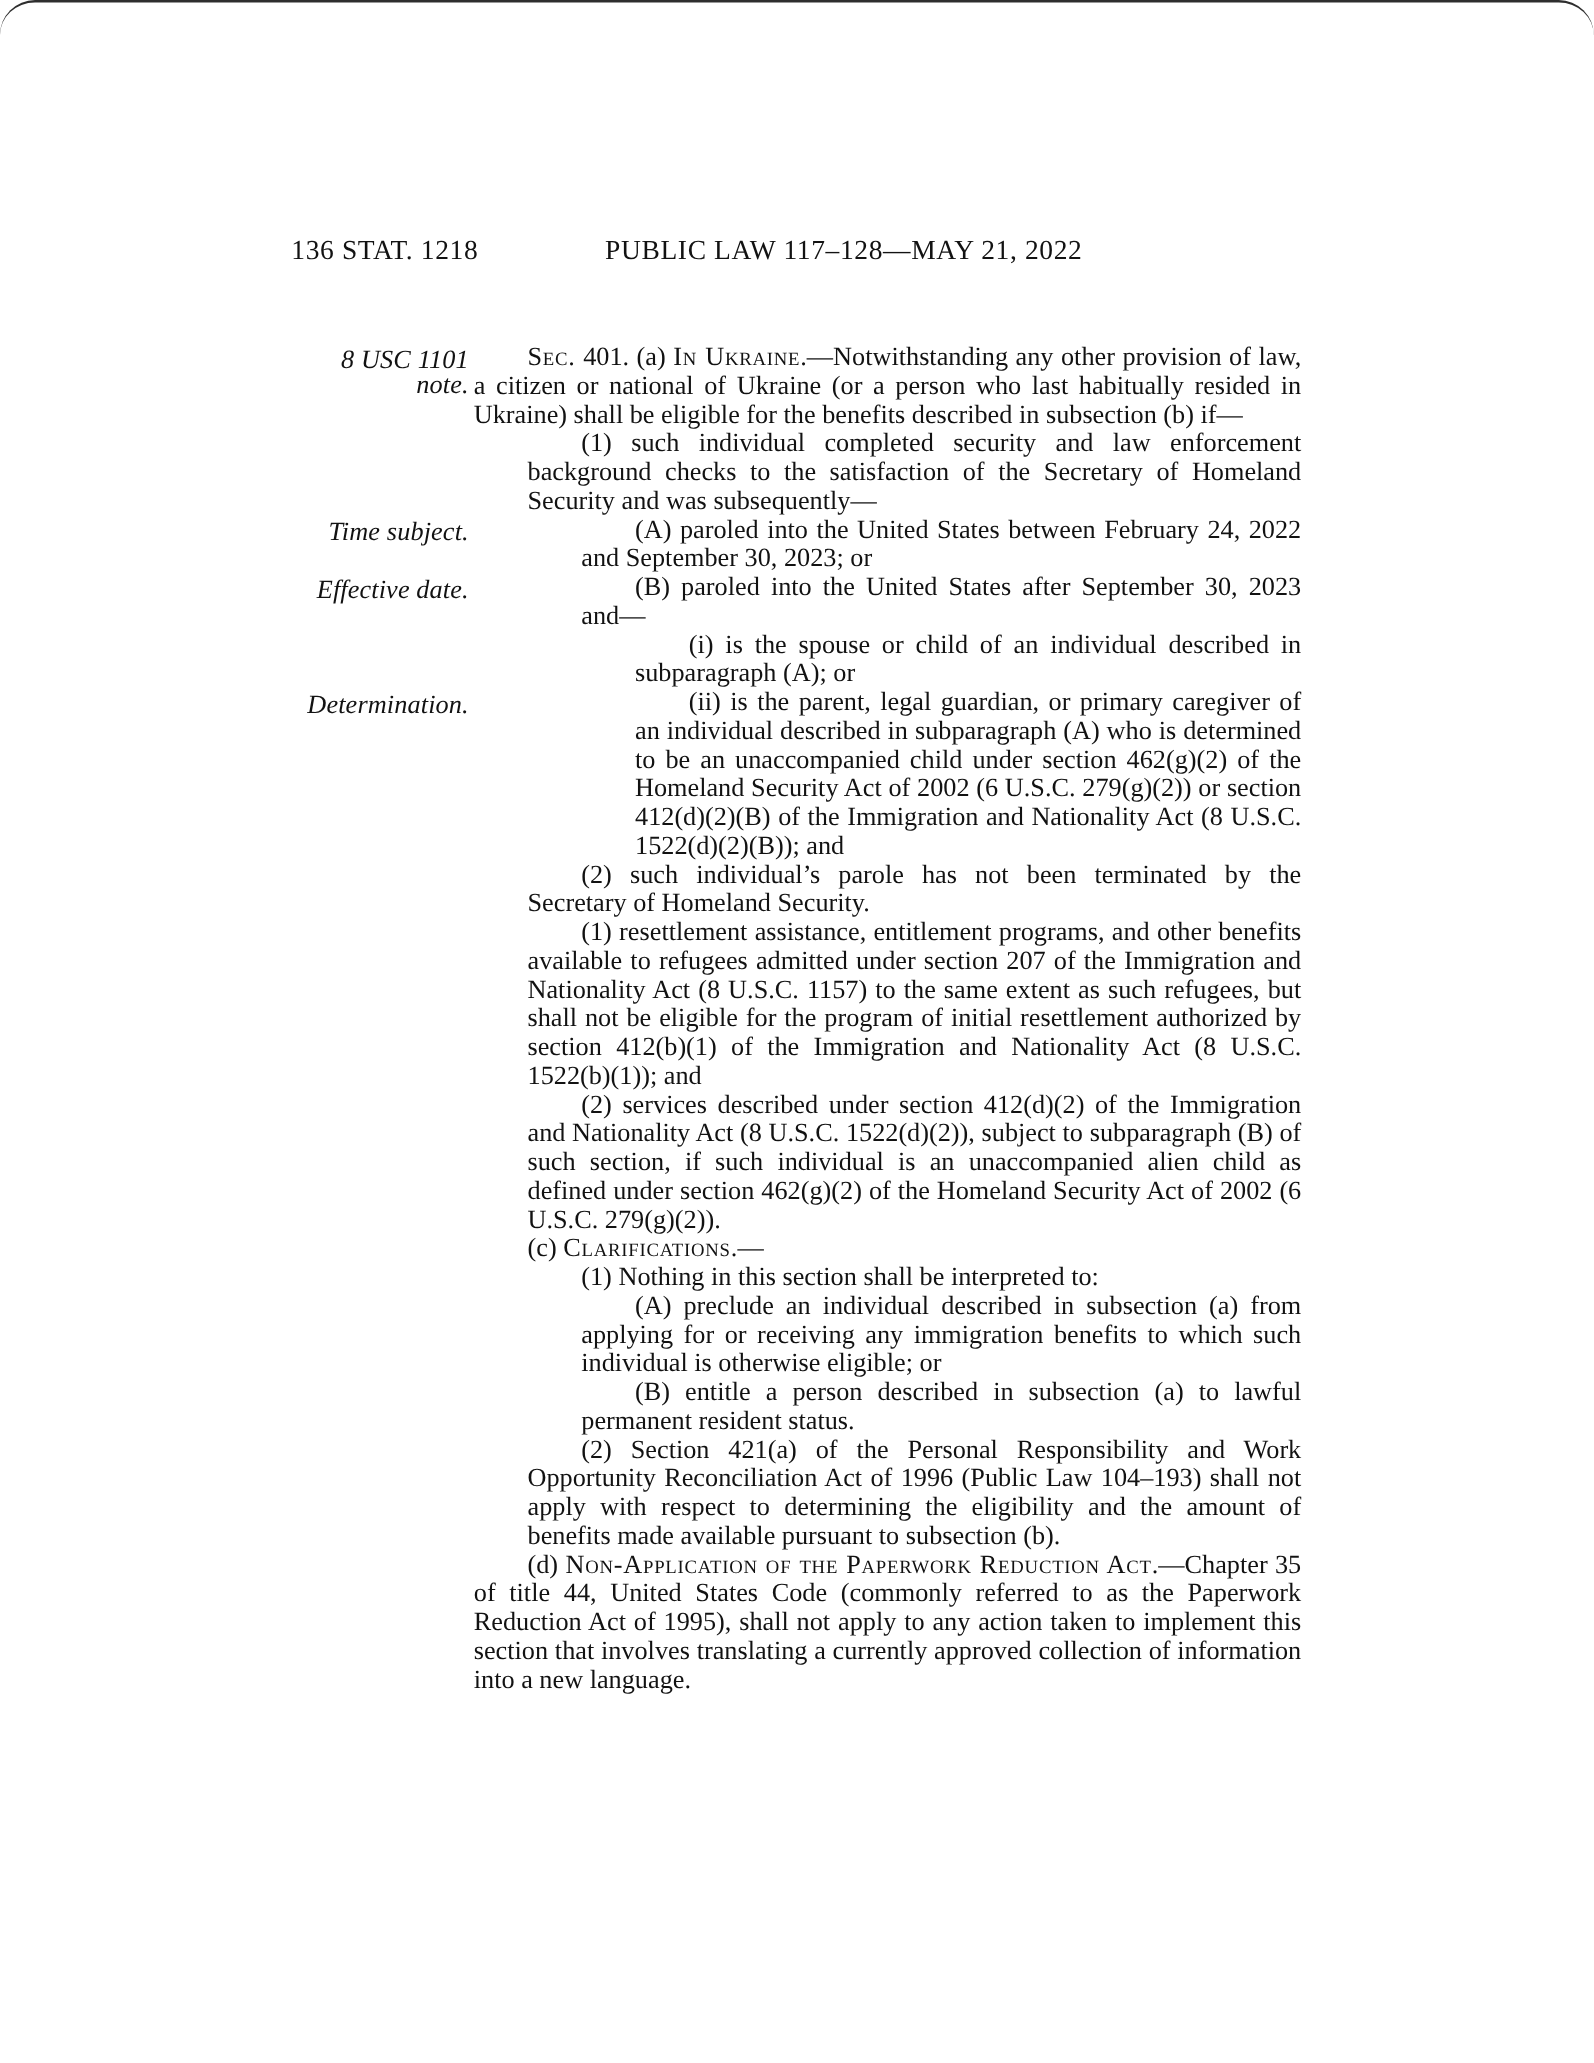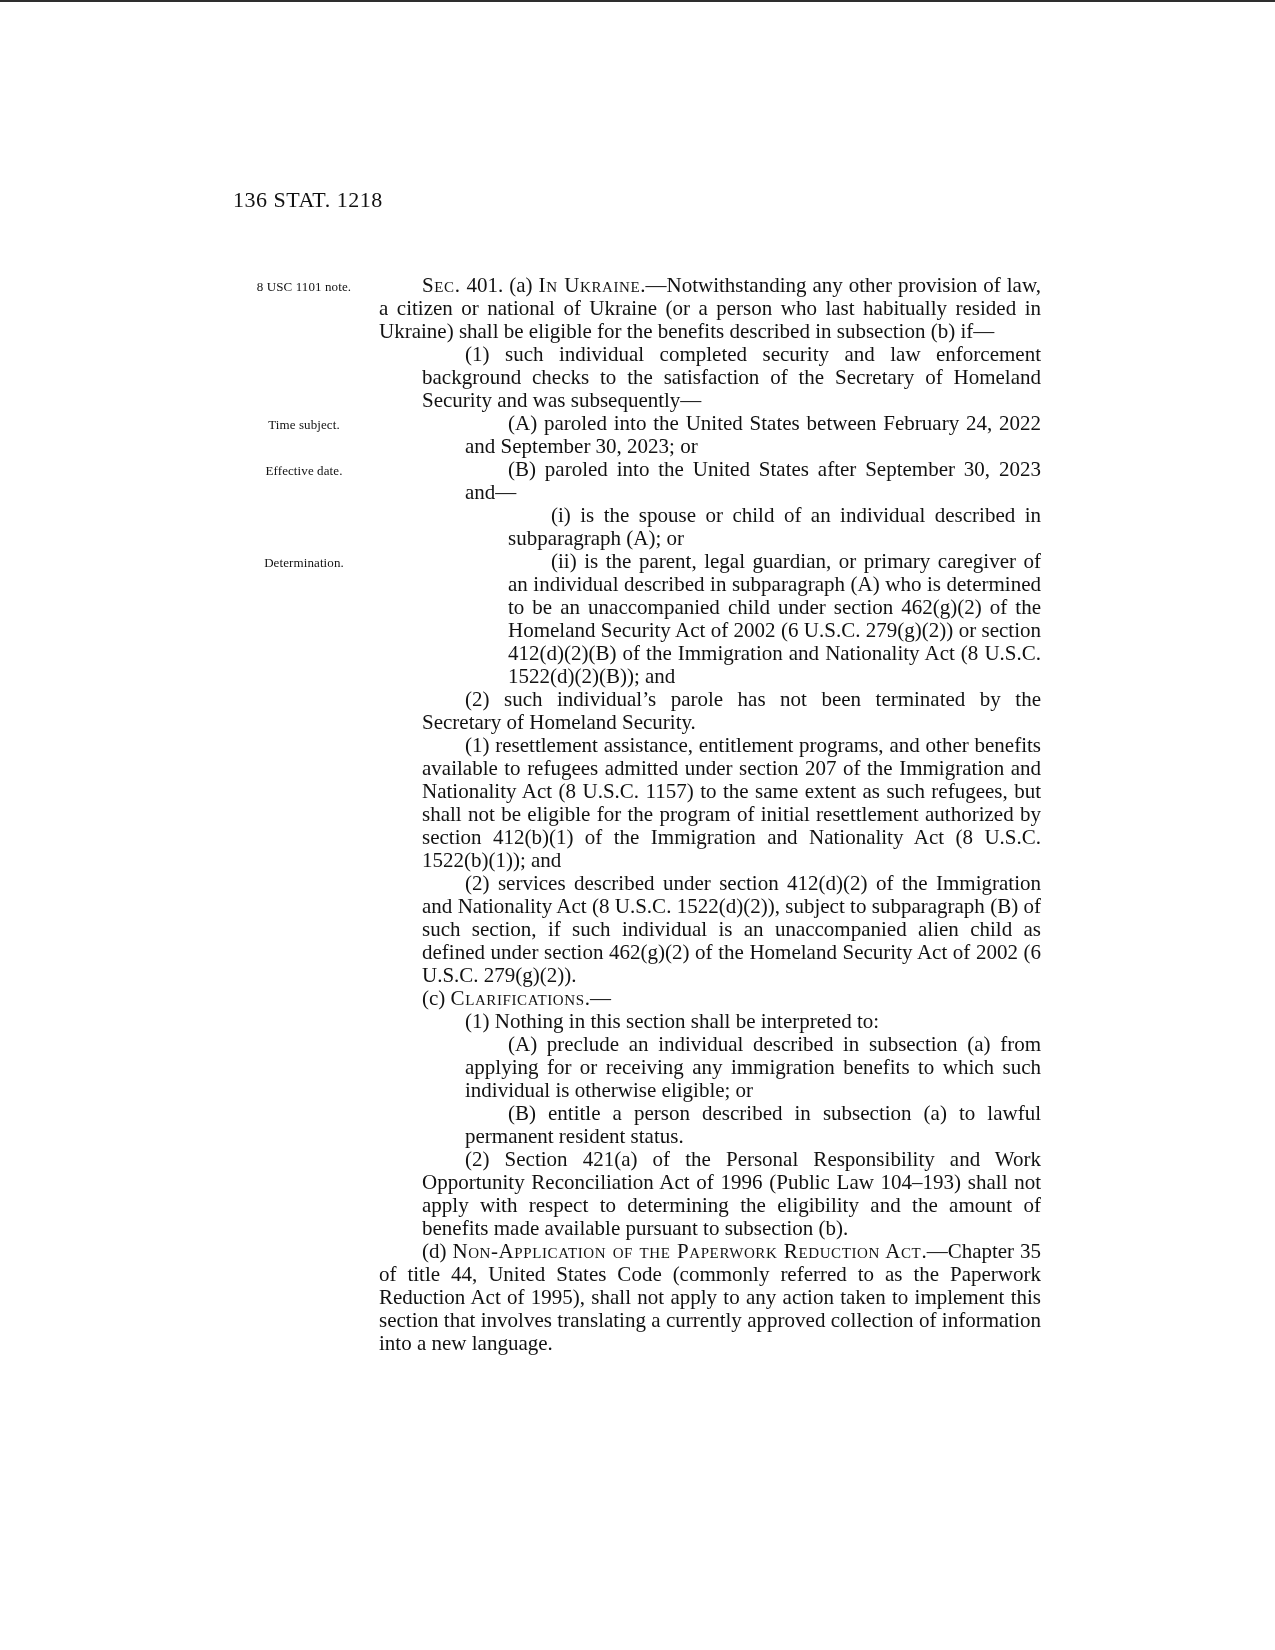--- a/index.html
+++ b/index.html
@@ -6,20 +6,21 @@
   .page {
     position: relative;
     width: 1275px;
     height: 1650px;
     background: #ffffff;
     color: #121212;
     font-family: "Liberation Serif", "DejaVu Serif", serif;
     box-sizing: border-box;
     border-top: 2px solid #2e2e2e;
     overflow: hidden;
+    border-radius: 28px;
   }
   .stat-number {
     position: absolute;
     left: 233px;
     top: 185px;
     font-size: 22px;
     letter-spacing: 0.5px;
     white-space: nowrap;
   }
   .law-heading {
@@ -60,32 +61,34 @@
   }
   p.level-1 { padding-left: 43px; }
   p.level-2 { padding-left: 86px; }
   p.level-3 { padding-left: 129px; }
   .sc { font-variant: small-caps; letter-spacing: 0.6px; }
   .margin-note {
     position: absolute;
     left: -146px;
     top: 3px;
     width: 142px;
-    font-size: 13px;
+    font-size: 21px;
     line-height: 20px;
     text-indent: 0;
-    text-align: center;
+    text-align: right;
     letter-spacing: 0.1px;
+    font-style: italic;
   }
 </style>
 </head>
 <body>
 
 <div class="page">
   <span class="stat-number">136 STAT. 1218</span>
+  <span class="law-heading">PUBLIC LAW 117–128—MAY 21, 2022</span>
   <main class="statute-body">
       <p class="para"><span class="margin-note">8 USC 1101 note.</span><span class="sc">Sec.</span><span> 401. (a) </span><span class="sc">In Ukraine</span><span>.—Notwithstanding any other provision of law, a citizen or national of Ukraine (or a person who last habitually resided in Ukraine) shall be eligible for the benefits described in subsection (b) if—</span></p>
       <p class="para level-1"><span>(1) such individual completed security and law enforcement background checks to the satisfaction of the Secretary of Homeland Security and was subsequently—</span></p>
       <p class="para level-2"><span class="margin-note">Time subject.</span><span>(A) paroled into the United States between February 24, 2022 and September 30, 2023; or</span></p>
       <p class="para level-2"><span class="margin-note">Effective date.</span><span>(B) paroled into the United States after September 30, 2023 and—</span></p>
       <p class="para level-3"><span>(i) is the spouse or child of an individual described in subparagraph (A); or</span></p>
       <p class="para level-3"><span class="margin-note">Determination.</span><span>(ii) is the parent, legal guardian, or primary caregiver of an individual described in subparagraph (A) who is determined to be an unaccompanied child under section 462(g)(2) of the Homeland Security Act of 2002 (6 U.S.C. 279(g)(2)) or section 412(d)(2)(B) of the Immigration and Nationality Act (8 U.S.C. 1522(d)(2)(B)); and</span></p>
       <p class="para level-1"><span>(2) such individual’s parole has not been terminated by the Secretary of Homeland Security.</span></p>
       <p class="para level-1"><span>(1) resettlement assistance, entitlement programs, and other benefits available to refugees admitted under section 207 of the Immigration and Nationality Act (8 U.S.C. 1157) to the same extent as such refugees, but shall not be eligible for the program of initial resettlement authorized by section 412(b)(1) of the Immigration and Nationality Act (8 U.S.C. 1522(b)(1)); and</span></p>
       <p class="para level-1"><span>(2) services described under section 412(d)(2) of the Immigration and Nationality Act (8 U.S.C. 1522(d)(2)), subject to subparagraph (B) of such section, if such individual is an unaccompanied alien child as defined under section 462(g)(2) of the Homeland Security Act of 2002 (6 U.S.C. 279(g)(2)).</span></p>

